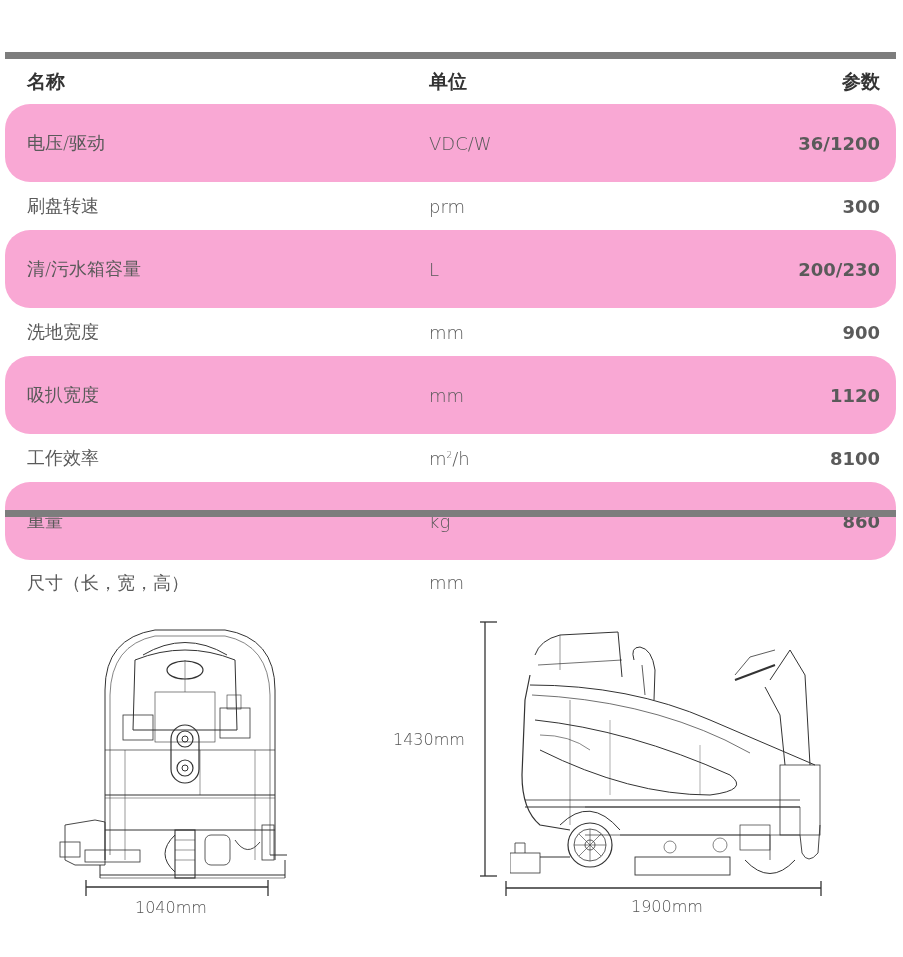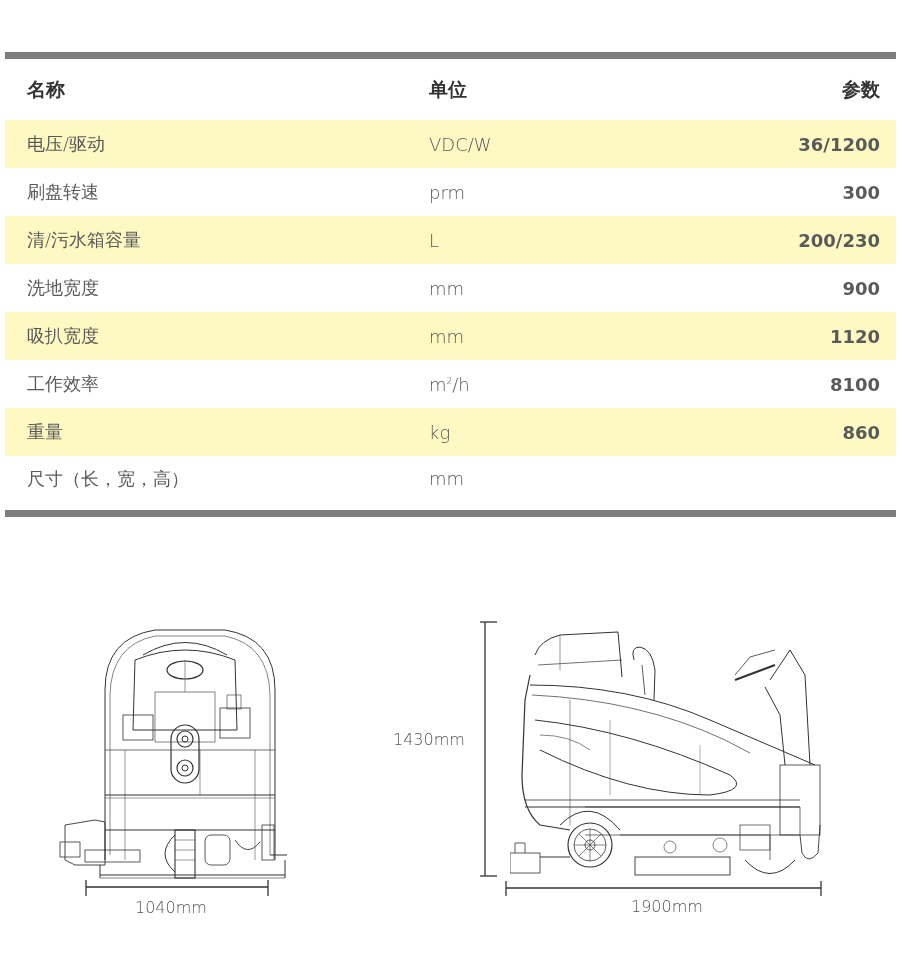--- a/index.html
+++ b/index.html
@@ -3,22 +3,22 @@
   <meta charset="utf-8">
   <style>
     html, body { margin: 0; padding: 0; background: #ffffff; }
     body { width: 903px; height: 957px; position: relative; overflow: hidden;
            font-family: "DejaVu Sans", "Liberation Sans", sans-serif; }
     .bar { position: absolute; left: 5px; width: 891px; height: 7px; background: #7d7d7d; }
     .bar.top { top: 52px; }
     .bar.bottom { top: 510px; }
     .table { position: absolute; left: 5px; top: 59px; width: 891px; }
     .row { position: relative; display: flex; align-items: center; width: 891px; }
-    .row.header { height: 61px; }
-    .row.gray { background: #fef9c3; height: 48px; }
+    .row.header { height: 45px; }
+    .row.gray { background: #f9a8d4; height: 78px; border-radius: 25px; }
     .row.white { background: #ffffff; height: 48px; }
     .row.last { height: 45px; }
     .cell { position: absolute; font-size: 18px; color: #5a5a5a; font-weight: 300; white-space: nowrap; }
     .c-name { left: 22px; }
     .c-unit { left: 424px; }
     .c-val { right: 16px; text-align: right; font-weight: bold; }
     .header .cell { font-weight: bold; color: #333333; font-size: 19px; }
     sup { font-size: 9px; vertical-align: 7px; }
     .drawing { position: absolute; }
     .dim-label { position: absolute; font-size: 16px; color: #555555; font-weight: 300; white-space: nowrap; }

